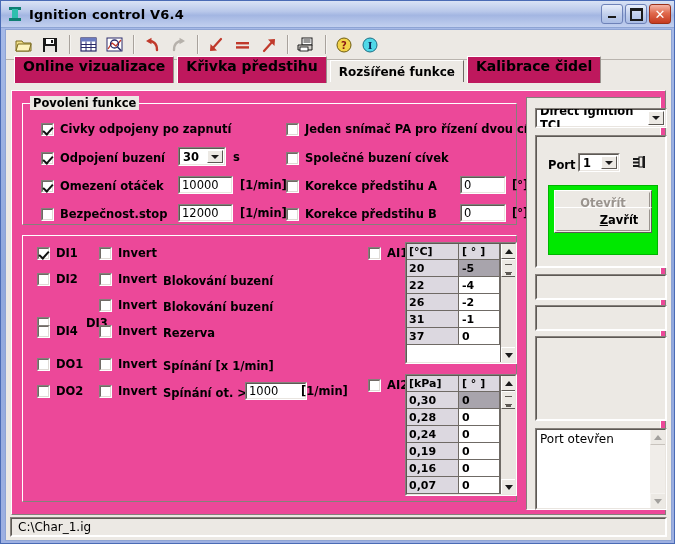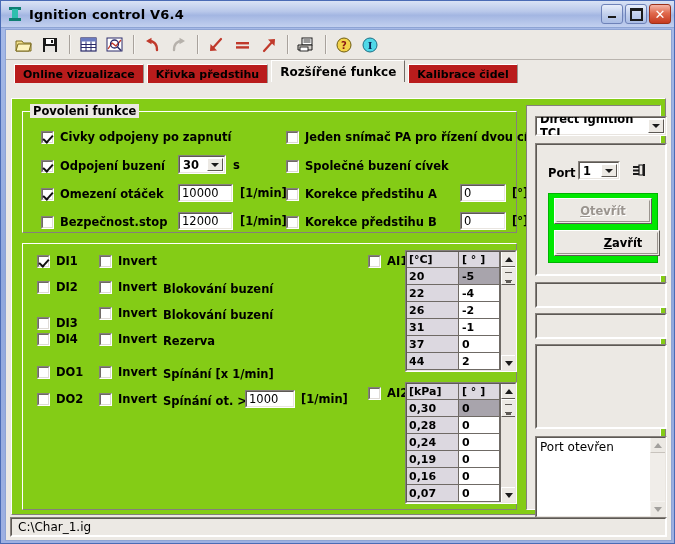--- a/index.html
+++ b/index.html
@@ -111,51 +111,51 @@
 
   
   #tabstrip {
     height: 22px;
     background: #ece9e4;
     display: flex; align-items: flex-end;
     padding-left: 8px;
     position: relative;
   }
   .tab {
-    font-size: 11px; font-weight: bold; color: #000;
+    font-size: 14px; font-weight: bold; color: #000;
     padding: 3px 8px 2px 8px;
     margin-right: 3px;
-    background: #b91c1c;
+    background: #be185d;
     border: 1px solid #fff;
     border-right-color: #9a948e;
     border-bottom: none;
     border-top-color: #fff;
     border-left-color: #fff;
     position: relative; top: 1px;
     cursor: default; white-space: nowrap;
-    height: 19px;
+    height: 27px;
     line-height: 13px;
   }
   .tab.active {
     background: #ece9e4;
     height: 22px;
     top: 0;
     padding-top: 5px;
     border-top-color: #fff;
     border-left-color: #fff;
     border-right-color: #6f6a65;
     z-index: 3;
     font-size: 12px;
   }
 
   
   #tabpage {
     flex: 1 1 auto;
-    margin: 16px 5px 0 5px;
-    background: #84cc16;
+    margin: 8px 5px 0 5px;
+    background: #ec4899;
     border-top: 1px solid #fff;
     border-left: 1px solid #fff;
     border-right: 1px solid #85807b;
     border-bottom: 1px solid #85807b;
     position: relative;
     display: flex;
   }
   #left-pane {
     width: 512px;
     position: relative;
@@ -638,21 +638,21 @@
           <div class="cb-row" style="left:14px; top:36px;">
             <span class="cbox"></span>
             <span class="cb-label">DI2</span>
           </div>
           <div class="cb-row" style="left:76px; top:36px;">
             <span class="cbox"></span>
             <span class="cb-label">Invert</span>
           </div>
           <div class="lbl" style="left:140px; top:38px;">Blokování buzení</div>
 
-          <div class="cb-row" style="left:14px; top:72px;">
+          <div class="cb-row" style="left:14px; top:80px;gap:30px;">
             <span class="cbox"></span>
             <span class="cb-label">DI3</span>
           </div>
           <div class="cb-row" style="left:76px; top:62px;">
             <span class="cbox"></span>
             <span class="cb-label">Invert</span>
           </div>
           <div class="lbl" style="left:140px; top:64px;">Blokování buzení</div>
 
           <div class="cb-row" style="left:14px; top:88px;">
@@ -678,21 +678,21 @@
           <div class="cb-row" style="left:14px; top:148px;">
             <span class="cbox"></span>
             <span class="cb-label">DO2</span>
           </div>
           <div class="cb-row" style="left:76px; top:148px;">
             <span class="cbox"></span>
             <span class="cb-label">Invert</span>
           </div>
           <div class="lbl" style="left:140px; top:150px;">Spínání ot. &gt;</div>
 
-          <div class="tinput" style="left:222px; top:146px; width:50px; height:18px;">
+          <div class="tinput" style="left:222px; top:146px; width:62px; height:18px;">
             <span style="z-index:1;">1000</span>
           </div>
           <div class="unit" style="left:278px; top:148px;">[1/min]</div>
 
           <div class="cb-row" style="left:345px; top:10px;">
             <span class="cbox"></span>
             <span class="cb-label">AI1</span>
           </div>
           <div class="grid" style="left:382px; top:6px; width:112px; height:122px;">
             <div class="grid-body">
@@ -712,24 +712,20 @@
                 <div class="g-cell c0">26</div>
                 <div class="g-cell c1">-2</div>
               </div>
               <div class="g-row">
                 <div class="g-cell c0">31</div>
                 <div class="g-cell c1">-1</div>
               </div>
               <div class="g-row">
                 <div class="g-cell c0">37</div>
                 <div class="g-cell c1">0</div>
-              </div>
-              <div class="g-row">
-                <div class="g-cell c0">44</div>
-                <div class="g-cell c1">2</div>
               </div>
             </div>
             <div class="g-scroll">
               <div class="sb-btn up">
                   <i></i>
                 </div>
               <div class="sb-track">
                 <div class="sb-thumb"></div>
               </div>
               <div class="sb-btn down">
@@ -811,21 +807,21 @@
               <path d="M2 4 h6 v2 h-6 z M2 7.5 h6 v2 h-6 z M2 11 h6 v2 h-6 z" fill="#1a1a1a"></path>
               <path d="M8 3 h4 v10 h-4 z" fill="none" stroke="#1a1a1a" stroke-width="1.2"></path>
               <rect x="12" y="2" width="2" height="12" fill="#1a1a1a"></rect>
             </svg>
           </div>
 
           <div class="greenbox" style="left:12px; top:49px; width:110px; height:70px;"></div>
           <div class="btn disabled" style="left:18px; top:54px; width:98px; height:26px;">
             <span><u>O</u>tevřít</span>
           </div>
-          <div class="btn" style="left:18px; top:86px; width:106px; height:26px;padding-left:32px;">
+          <div class="btn" style="left:18px; top:71px; width:98px; height:26px;padding-left:32px;">
             <span><u>Z</u>avřít</span>
           </div>
         </div>
 
         <div class="panel" style="left:8px; top:176px; width:132px; height:26px;">
           <div class="pin"></div>
           <span class="lbl" style="left:6px; top:6px;"></span>
         </div>
         <div class="panel" style="left:8px; top:207px; width:132px; height:26px;">
           <div class="pin"></div>

